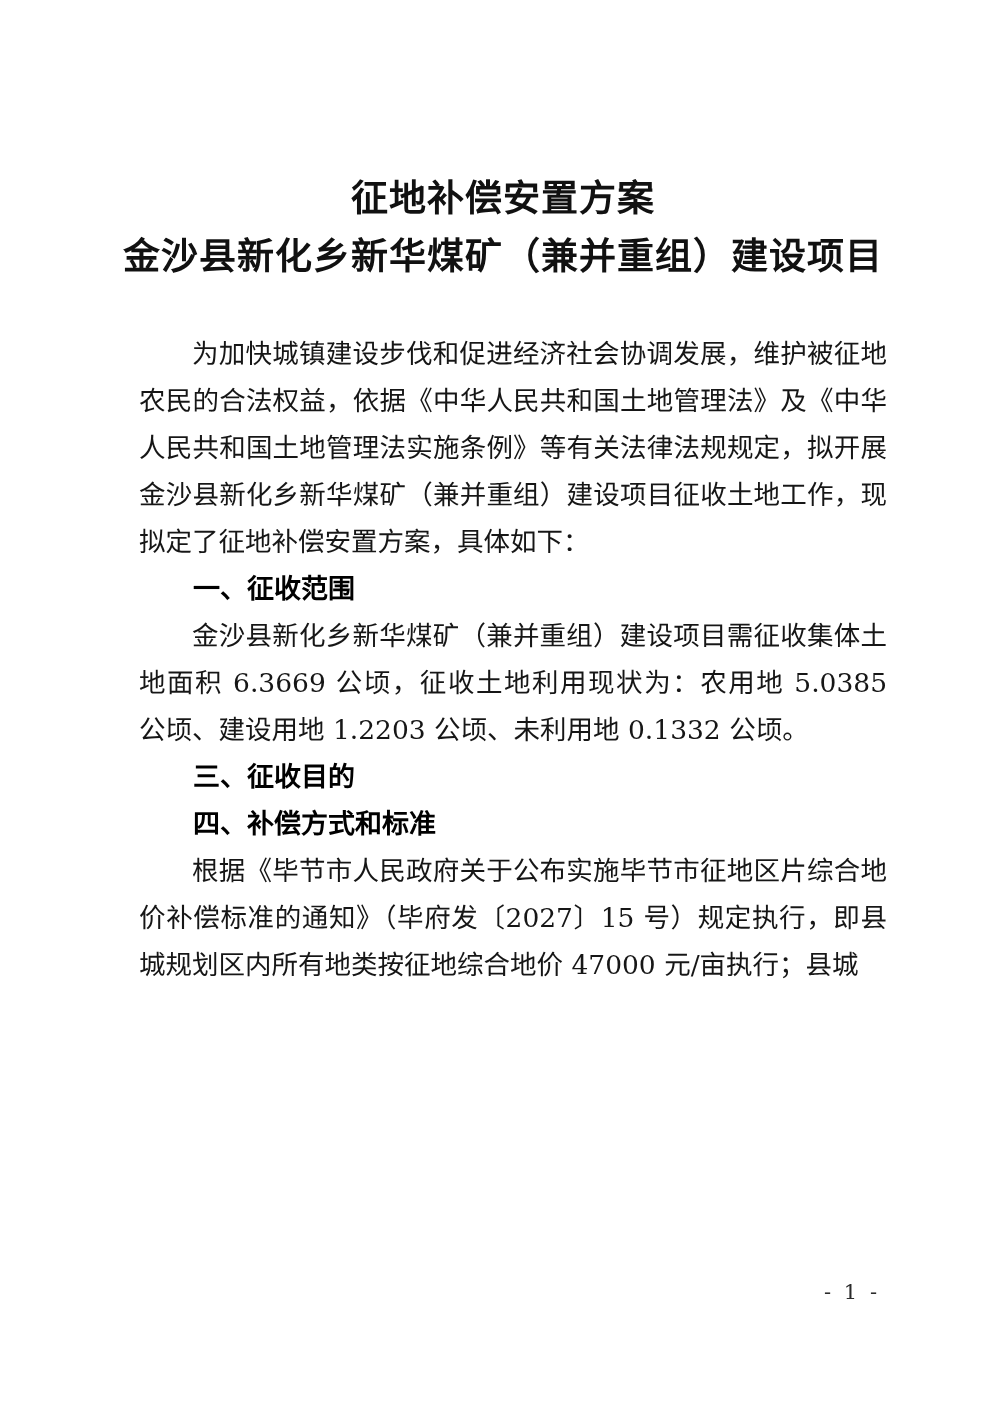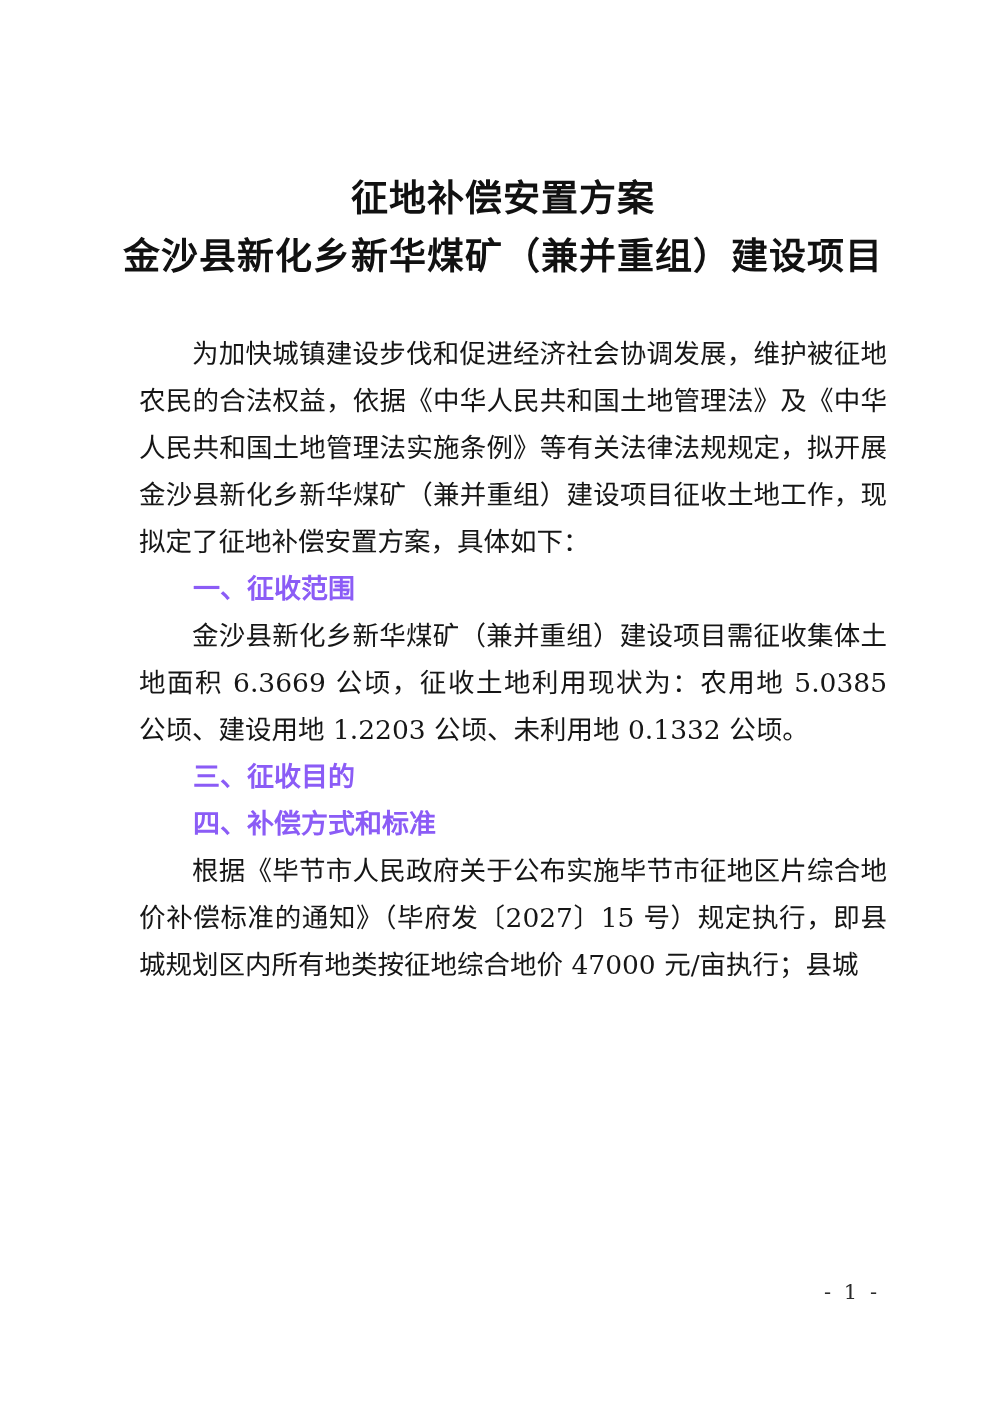--- a/index.html
+++ b/index.html
@@ -50,21 +50,21 @@
     margin: 0;
     text-indent: 2em;
   }
   .heading {
     margin: 0;
     text-indent: 2em;
     font-family: "DejaVu Sans", "Liberation Sans", sans-serif;
     font-weight: bold;
     font-size: 27px;
     line-height: 47px;
-    color: #8b5cf6;
+    color: #000000;
   }
   .page-number {
     position: absolute;
     top: 1280px;
     right: 120px;
     font-size: 21px;
     letter-spacing: 3px;
     color: #2b2b2b;
     font-family: "DejaVu Serif", "Liberation Serif", serif;
   }

